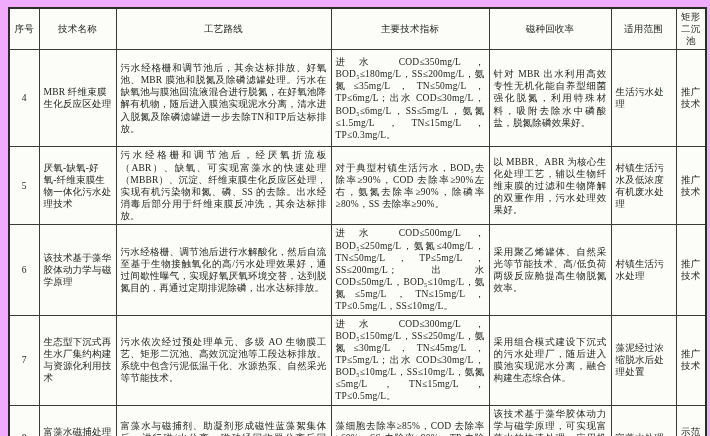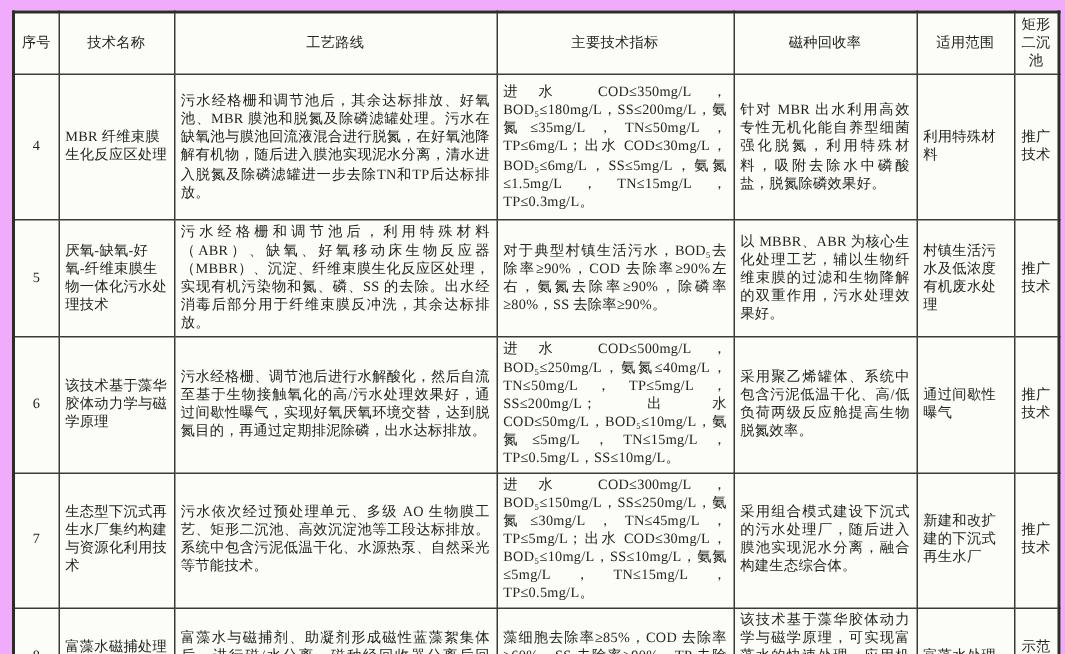--- a/index.html
+++ b/index.html
@@ -84,48 +84,48 @@
       <th class="hdr">磁种回收率</th>
       <th class="hdr">适用范围</th>
       <th class="hdr">矩形二沉池</th>
     </tr>
     <tr style="height:97px">
       <td class="c-no">4</td>
       <td class="c-name">MBR 纤维束膜生化反应区处理</td>
       <td class="c-proc">污水经格栅和调节池后，其余达标排放、好氧池、MBR 膜池和脱氮及除磷滤罐处理。污水在缺氧池与膜池回流液混合进行脱氮，在好氧池降解有机物，随后进入膜池实现泥水分离，清水进入脱氮及除磷滤罐进一步去除TN和TP后达标排放。</td>
       <td class="c-ind">进水 COD≤350mg/L，BOD₅≤180mg/L，SS≤200mg/L，氨氮≤35mg/L，TN≤50mg/L，TP≤6mg/L；出水 COD≤30mg/L，BOD₅≤6mg/L，SS≤5mg/L，氨氮≤1.5mg/L，TN≤15mg/L，TP≤0.3mg/L。</td>
       <td class="c-feat">针对 MBR 出水利用高效专性无机化能自养型细菌强化脱氮，利用特殊材料，吸附去除水中磷酸盐，脱氮除磷效果好。</td>
-      <td class="c-scope c-name">利用特殊材料</td>
+      <td class="c-scope c-name">生活污水处理</td>
       <td class="c-cat">推广技术</td>
     </tr>
     <tr style="height:70px">
       <td class="c-no">5</td>
       <td class="c-name">厌氧-缺氧-好氧-纤维束膜生物一体化污水处理技术</td>
-      <td class="c-proc">污水经格栅和调节池后，利用特殊材料（ABR）、缺氧、好氧移动床生物反应器（MBBR）、沉淀、纤维束膜生化反应区处理，实现有机污染物和氮、磷、SS 的去除。出水经消毒后部分用于纤维束膜反冲洗，其余达标排放。</td>
+      <td class="c-proc">污水经格栅和调节池后，经厌氧折流板（ABR）、缺氧、可实现富藻水的快速处理（MBBR）、沉淀、纤维束膜生化反应区处理，实现有机污染物和氮、磷、SS 的去除。出水经消毒后部分用于纤维束膜反冲洗，其余达标排放。</td>
       <td class="c-ind">对于典型村镇生活污水，BOD₅去除率≥90%，COD 去除率≥90%左右，氨氮去除率≥90%，除磷率≥80%，SS 去除率≥90%。</td>
       <td class="c-feat">以 MBBR、ABR 为核心生化处理工艺，辅以生物纤维束膜的过滤和生物降解的双重作用，污水处理效果好。</td>
       <td class="c-scope c-name">村镇生活污水及低浓度有机废水处理</td>
       <td class="c-cat">推广技术</td>
     </tr>
     <tr style="height:87px">
       <td class="c-no">6</td>
       <td class="c-name">该技术基于藻华胶体动力学与磁学原理</td>
       <td class="c-proc">污水经格栅、调节池后进行水解酸化，然后自流至基于生物接触氧化的高/污水处理效果好，通过间歇性曝气，实现好氧厌氧环境交替，达到脱氮目的，再通过定期排泥除磷，出水达标排放。</td>
       <td class="c-ind">进水 COD≤500mg/L，BOD₅≤250mg/L，氨氮≤40mg/L，TN≤50mg/L，TP≤5mg/L，SS≤200mg/L；出水 COD≤50mg/L，BOD₅≤10mg/L，氨氮≤5mg/L，TN≤15mg/L，TP≤0.5mg/L，SS≤10mg/L。</td>
-      <td class="c-feat">采用聚乙烯罐体、系统中包含污泥低温干化、高/低负荷两级反应舱提高生物脱氮效率。</td>
-      <td class="c-scope c-name">通过间歇性曝气</td>
+      <td class="c-feat">采用聚乙烯罐体、自然采光等节能技术、高/低负荷两级反应舱提高生物脱氮效率。</td>
+      <td class="c-scope c-name">村镇生活污水处理</td>
       <td class="c-cat">推广技术</td>
     </tr>
     <tr style="height:78px">
       <td class="c-no">7</td>
       <td class="c-name">生态型下沉式再生水厂集约构建与资源化利用技术</td>
       <td class="c-proc">污水依次经过预处理单元、多级 AO 生物膜工艺、矩形二沉池、高效沉淀池等工段达标排放。系统中包含污泥低温干化、水源热泵、自然采光等节能技术。</td>
       <td class="c-ind">进水 COD≤300mg/L，BOD₅≤150mg/L，SS≤250mg/L，氨氮≤30mg/L，TN≤45mg/L，TP≤5mg/L；出水 COD≤30mg/L，BOD₅≤10mg/L，SS≤10mg/L，氨氮≤5mg/L，TN≤15mg/L，TP≤0.5mg/L。</td>
       <td class="c-feat">采用组合模式建设下沉式的污水处理厂，随后进入膜池实现泥水分离，融合构建生态综合体。</td>
-      <td class="c-scope c-name">新建和改扩建的下沉式再生水厂</td>
+      <td class="c-scope c-name">藻泥经过浓缩脱水后处理处置</td>
       <td class="c-cat">推广技术</td>
     </tr>
     <tr style="height:62px">
       <td class="c-no">8</td>
       <td class="c-name">富藻水磁捕处理技术</td>
       <td class="c-proc">富藻水与磁捕剂、助凝剂形成磁性蓝藻絮集体后，进行磁/水分离，磁种经回收器分离后回用，藻泥经过浓缩脱水后处理处置。</td>
       <td class="c-ind">藻细胞去除率≥85%，COD 去除率≥60%，SS 去除率≥90%，TP 去除率≥90%，磁种回收率≥75%。</td>
       <td class="c-feat">该技术基于藻华胶体动力学与磁学原理，可实现富藻水的快速处理，应用机动灵活，磁种可重复使用。</td>
       <td class="c-scope c-name">富藻水处理</td>
       <td class="c-cat">示范技术</td>

